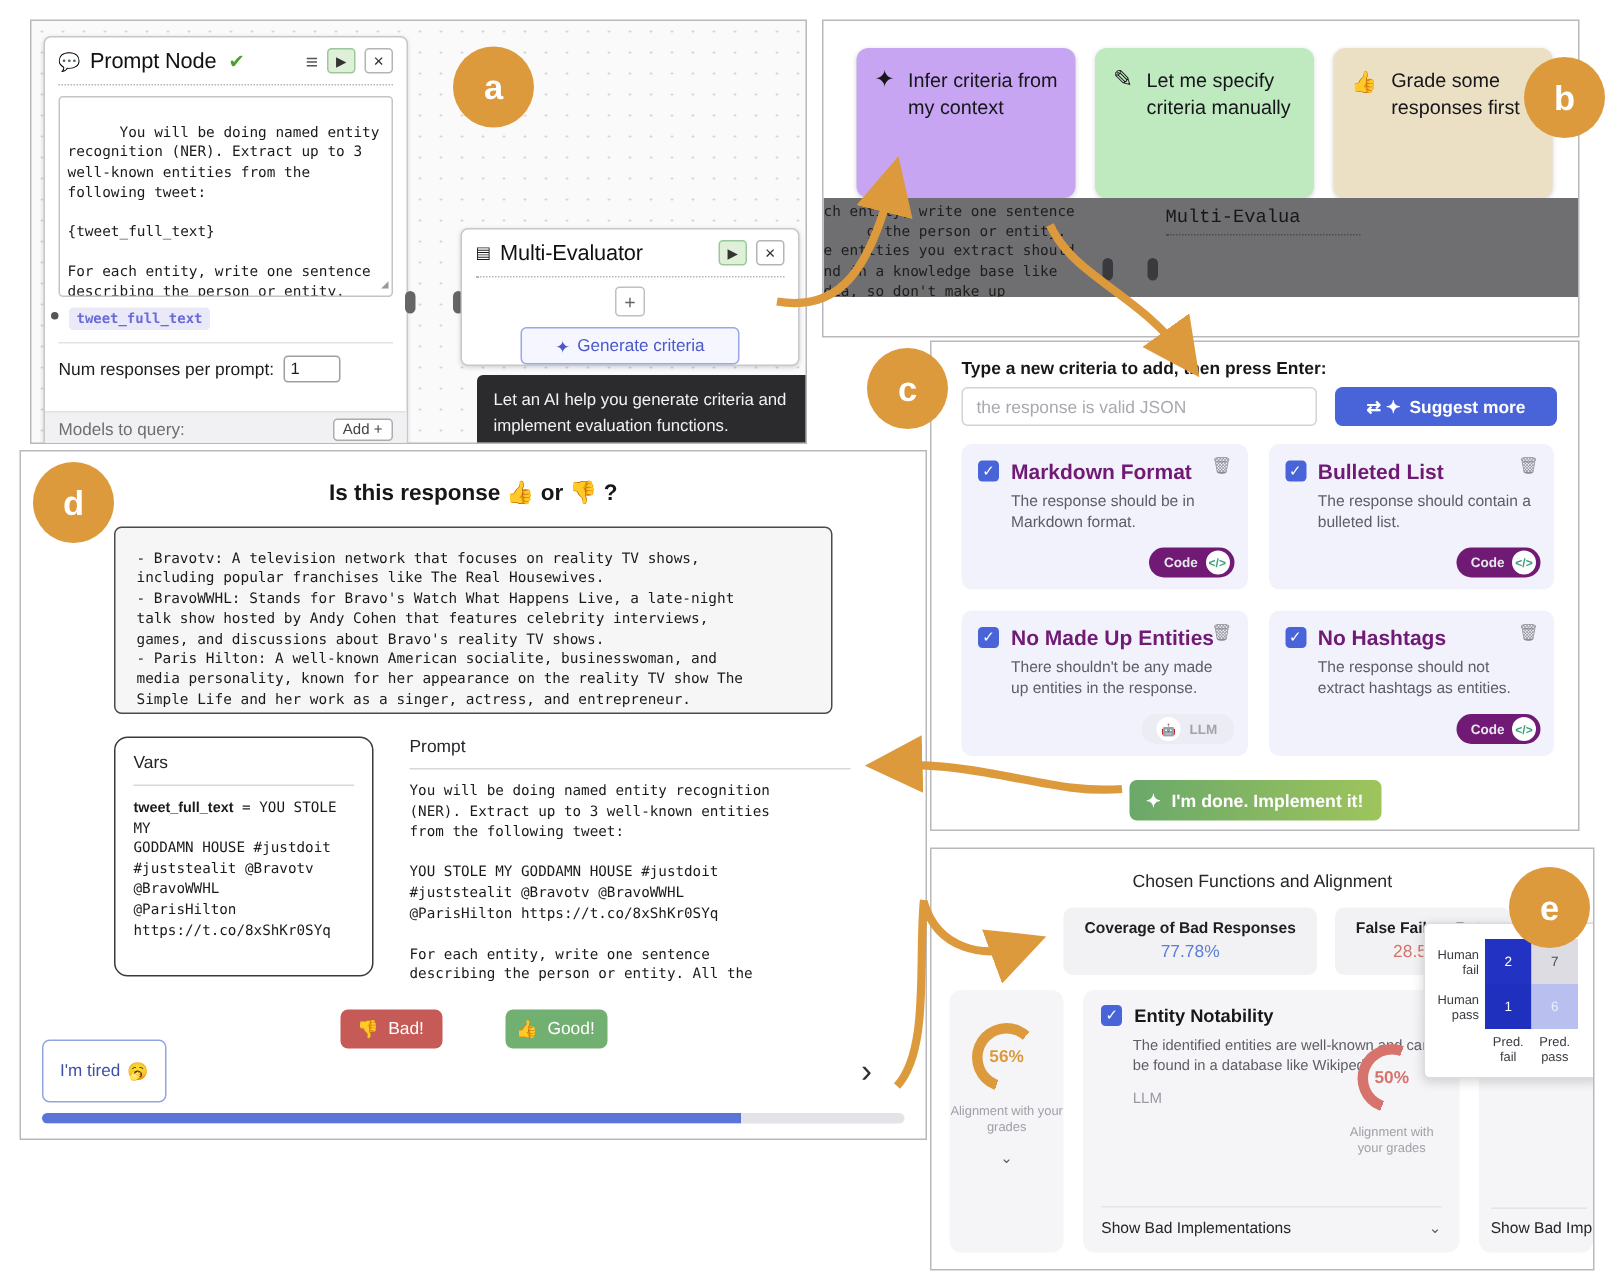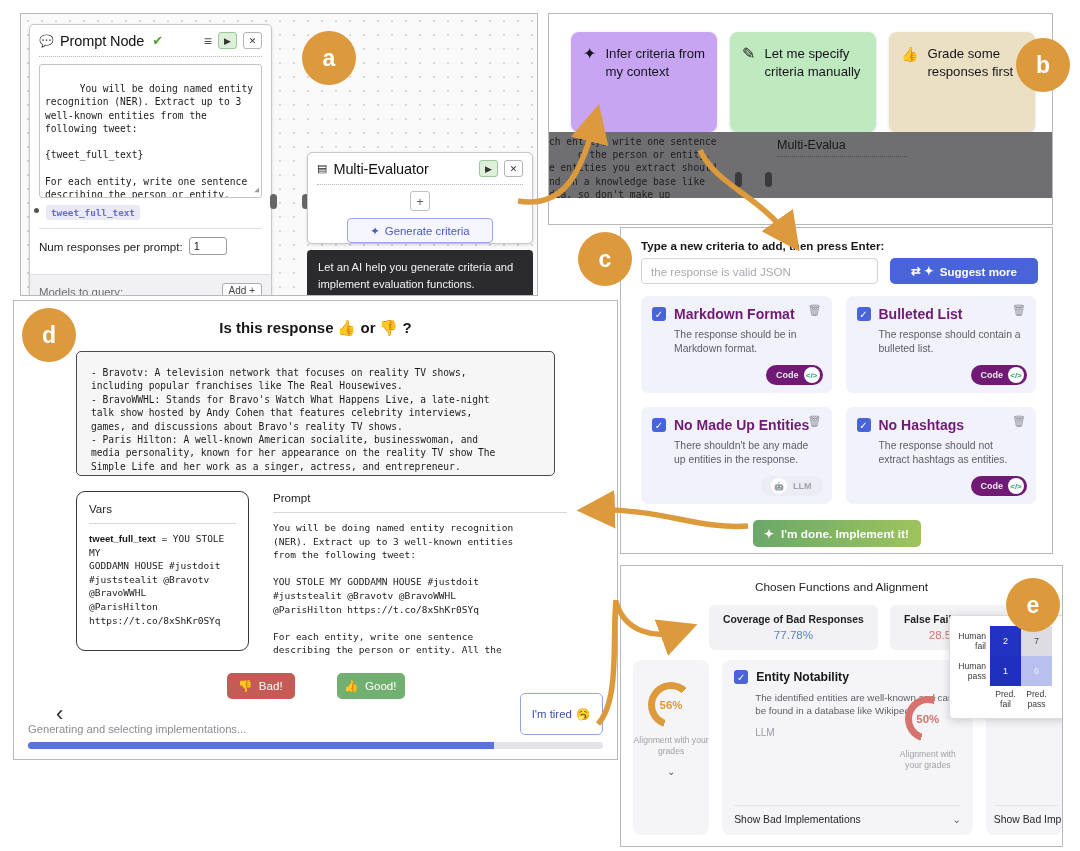--- a/index.html
+++ b/index.html
@@ -70,38 +70,38 @@
     margin: 7px 0 0 16px; display:inline-block;
     background:#e9e9f8; color:#6a6ad8; border-radius:3px;
     font-family:"DejaVu Sans Mono", monospace; font-size:9.3px; padding:2px 5px; font-weight:bold;
   }
   .var-dot { position:absolute; left:4px; top:221px; width:5px; height:5px; border-radius:50%; background:#555;}
   .thin-hr { border-top:1px solid #e2e2e6; margin: 8px 9px 0 9px;}
   .row-field { display:flex; align-items:center; padding: 8px 9px 0 9px; font-size:11.6px; color:#1c1c1e; gap:6px;}
   .mini-input { border:1px solid #9e9ea2; border-radius:3px; width:38px; height:18px; font-size:11px; padding:0 4px; background:#fff; display:flex; align-items:center;}
   .models-bar {
     position:absolute; left:0; right:0; bottom:0; height:24px; background:#f1f1f3;
-    border-top:1px solid #e2e2e6; display:flex; align-items:flex-end; padding:0 9px;
+    border-top:1px solid #e2e2e6; display:flex; align-items:center; padding:0 9px;
     font-size:11.4px; color:#6e6e72;
   }
   .add-btn { margin-left:auto; border:1px solid #adadb1; border-radius:3px; font-size:10px; padding:1px 6px; color:#444; background:#fff;}
 
   #multi-eval-node { left: 286px; top: 138px; width: 226px; height: 92px; }
   .plus-sq { width:20px; height:20px; border:1px solid #c0c0c4; border-radius:3px;
              display:flex; align-items:center; justify-content:center; font-size:13px; color:#666;
              margin: 6px auto 0 auto; background:#fff;}
   .gen-crit-btn {
     margin: 7px auto 0 auto; width:146px; height:25px;
     border:1px solid #9aa6e8; border-radius:4px; background:#f5f6ff;
     display:flex; align-items:center; justify-content:center; gap:5px;
     font-size:11.4px; color:#4a58c8;
   }
   .tooltip-dark {
     position:absolute; background:#2b2b2e; color:#f2f2f4;
-    font-size:11.2px; line-height:17px; padding:9px 11px; border-radius:4px; z-index:40;
+    font-size:11.2px; line-height:17px; padding:9px 11px; border-radius:4px; z-index:40;margin-left:11px;
   }
   #tip-generate { left:286px; top:236px; width:226px; }
   .node-port { position:absolute; width:7px; height:15px; border-radius:4px; background:#666; }
 
   
   #panel-b { left: 548px; top: 13px; width: 505px; height: 212px; }
   .choice-row { display:flex; gap:13px; padding: 18px 0 0 22px; }
   .choice-card {
     width: 146px; height: 100px; border-radius: 8px; padding: 13px 10px 0 12px;
     display:flex; gap:9px; box-shadow: 0 1px 3px rgba(0,0,0,.16);
@@ -112,21 +112,21 @@
   .choice-ico { font-size:16px; line-height:18px; color:#15151a; }
   .choice-txt { font-size:13.2px; line-height:18px; color:#15151a; }
   .bg-blur {
     position:absolute; left:0; right:0; top:118px; height:66px; background:#6f6f72;
     overflow:hidden;
   }
   .bg-blur .bgtext {
     font-family:"DejaVu Sans Mono", monospace; font-size:9.6px; line-height:13.2px;
     color:#1d1d1d; padding:3px 0 0 0; white-space:pre;
   }
-  .bg-node-title { position:absolute; left:228px; top:6px; font-size:12.5px; color:#17171a; font-family:Liberation Sans, sans-serif;}
+  .bg-node-title { position:absolute; left:228px; top:6px; font-size:12.5px; color:#17171a; font-family:Liberation Mono, monospace;}
   .bg-node-dots { position:absolute; left:228px; top:24px; width:130px; border-top:1.6px dotted #4c4c50;}
 
   
   #panel-c { left: 620px; top: 227px; width: 433px; height: 327px; }
   .c-label { font-size:11.6px; font-weight:bold; color:#17171a; padding: 11px 0 0 20px;}
   .c-inputrow { display:flex; gap:12px; padding: 6px 14px 0 20px; align-items:center;}
   .c-input {
     flex:1; height:26px; border:1px solid #d2d2d8; border-radius:4px;
     display:flex; align-items:center; padding:0 9px; font-size:11.6px; color:#a9a9b0; background:#fff;
   }
@@ -454,21 +454,20 @@
       <span>Bad!</span>
     </div>
     <div class="gbtn good">
       <span>👍</span>
       <span>Good!</span>
     </div>
   </div>
 
   <div class="d-footer">
     <div class="status-row">
-      <span class="status-text">Generating and selecting implementations...</span>
       <div class="tired-btn">
         <span>I'm tired</span>
         <span>🥱</span>
       </div>
     </div>
     <div class="progress-track">
       <div class="progress-fill" id="progress-fill" style="width: 81%;"></div>
     </div>
   </div>
 </div>

